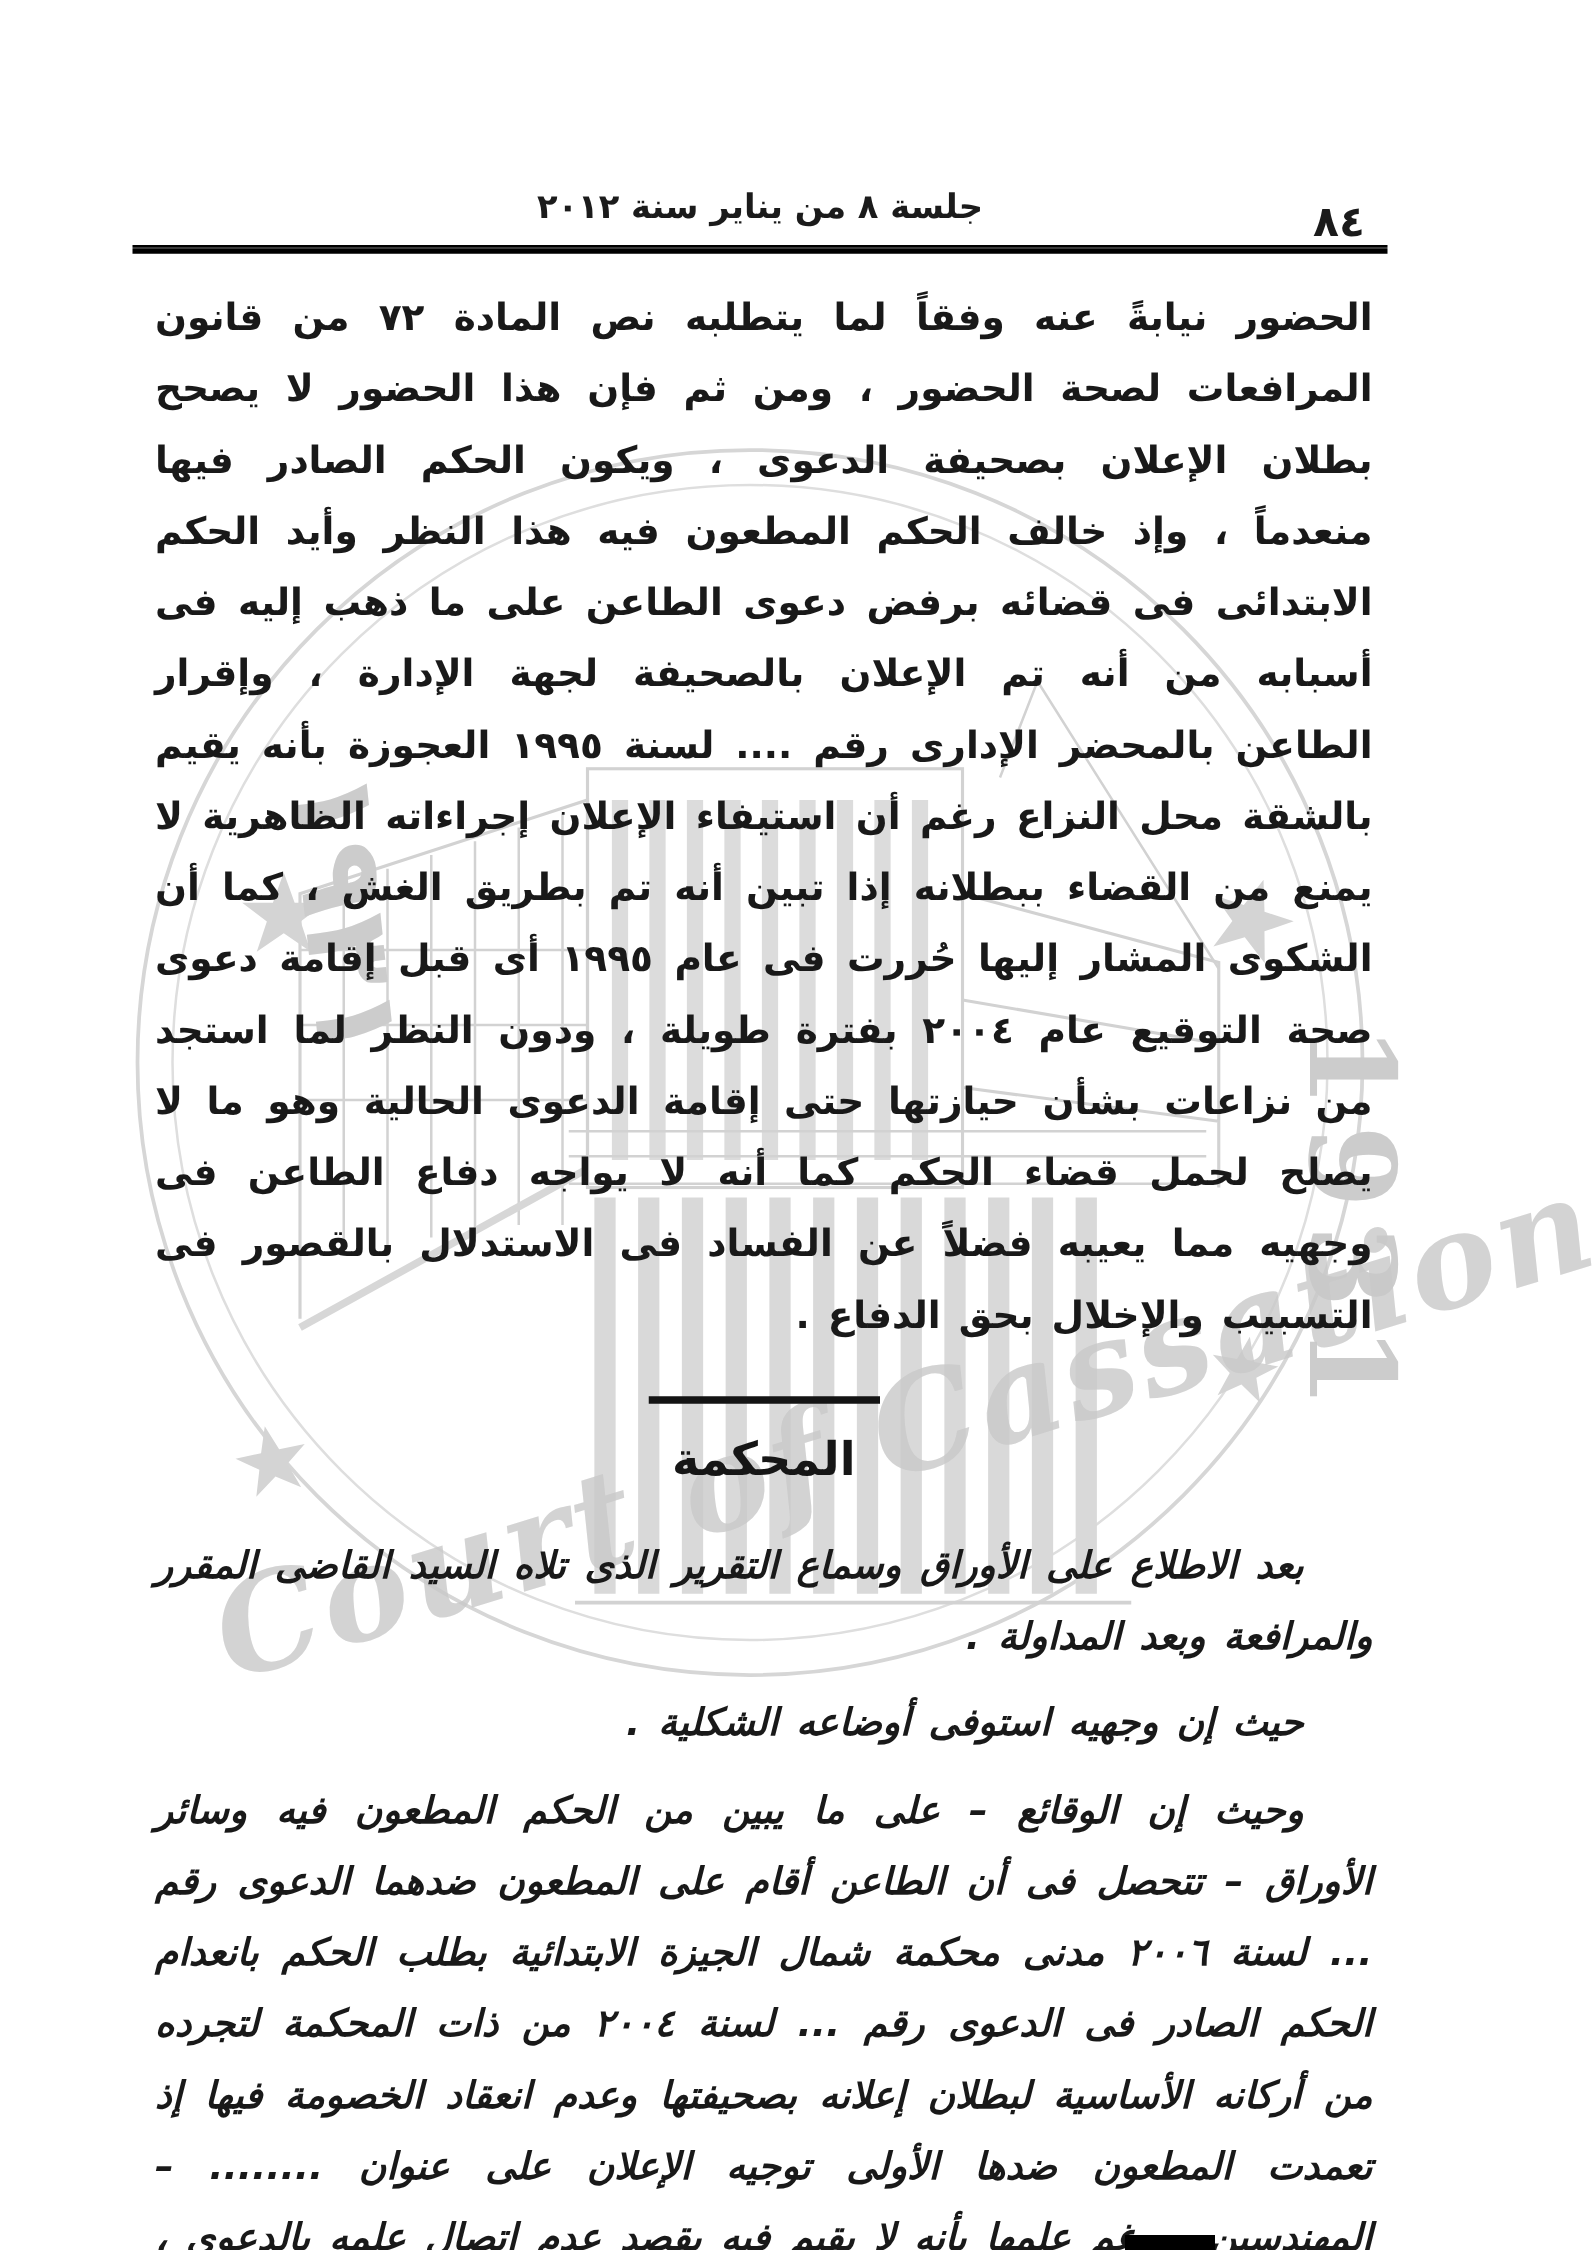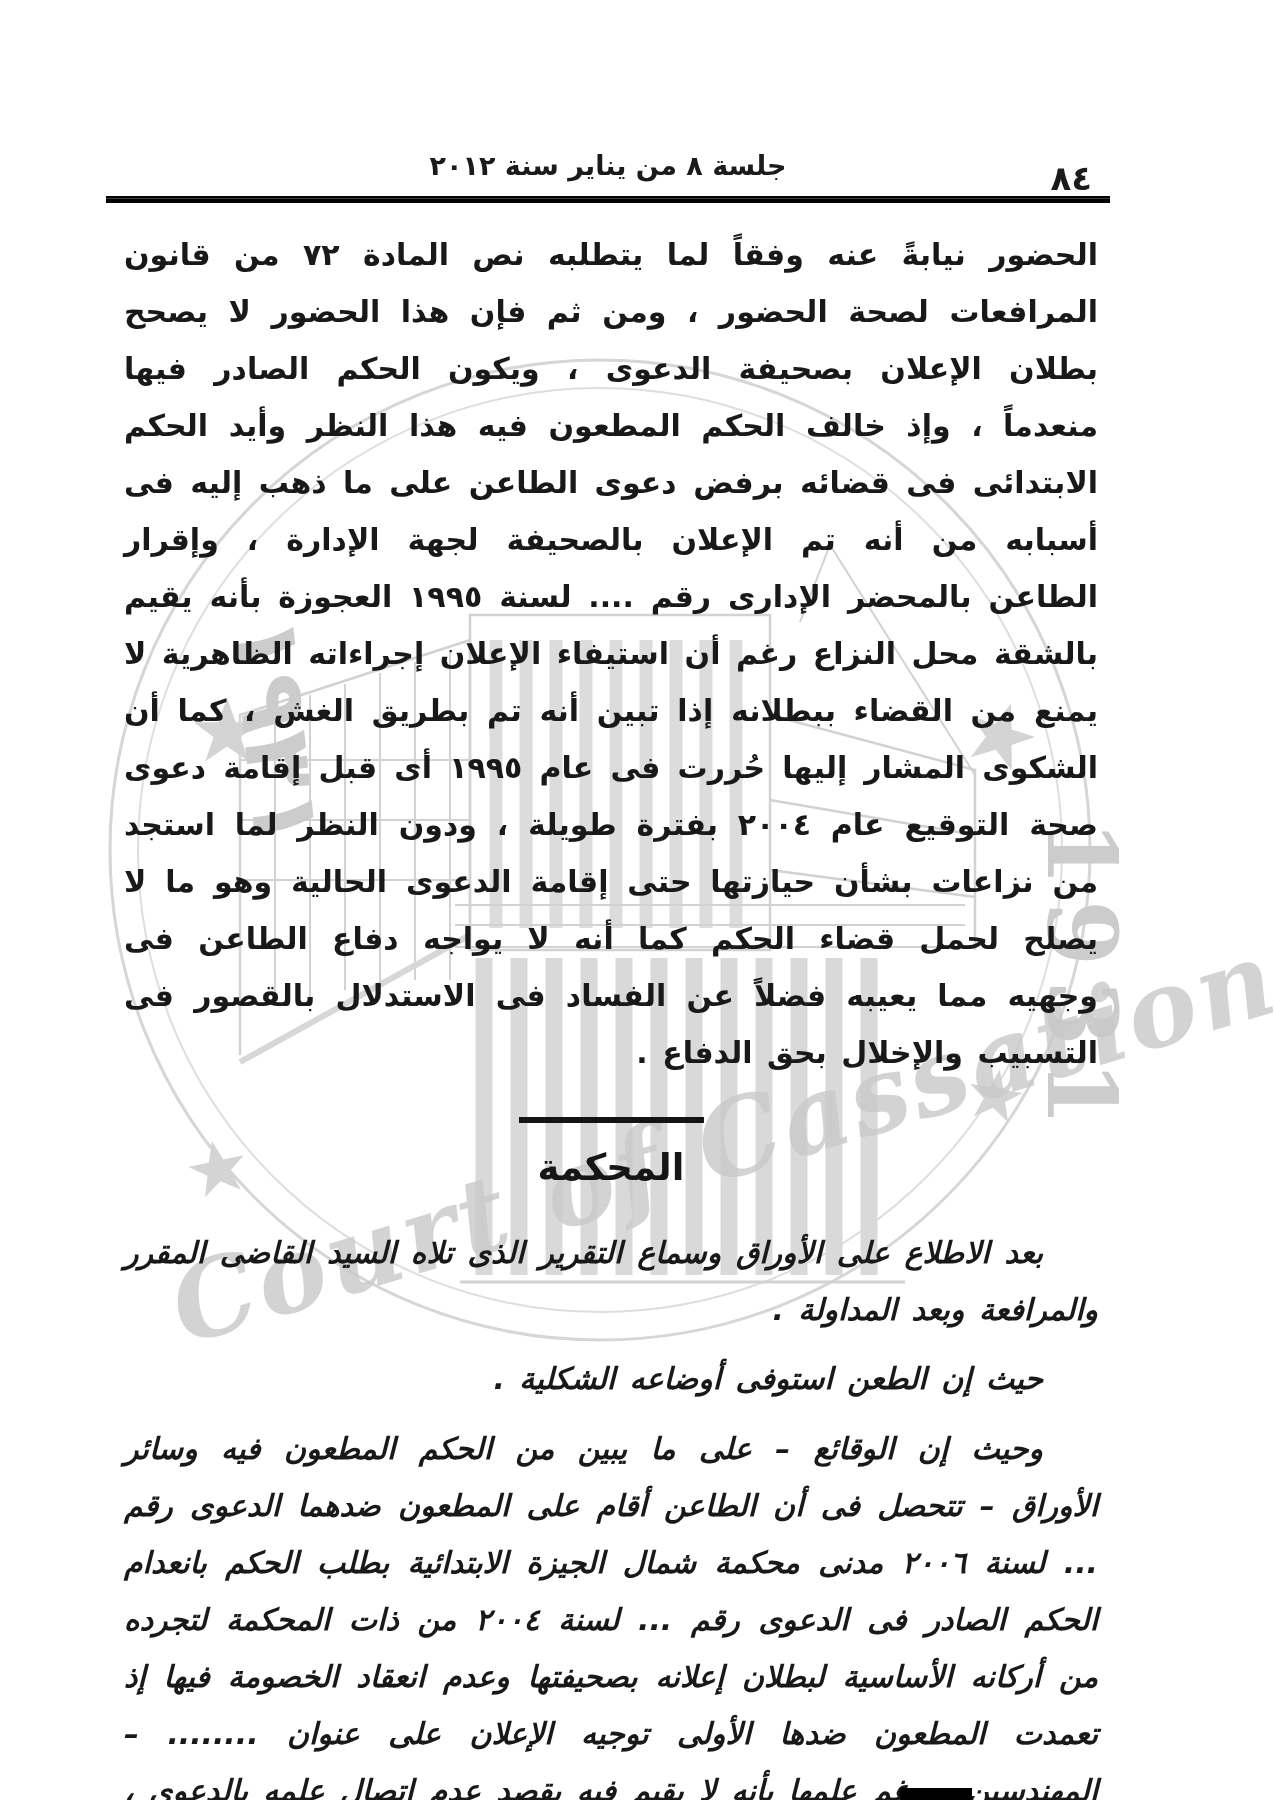--- a/index.html
+++ b/index.html
@@ -134,19 +134,19 @@
 
   <div class="content">
     <p>الحضور نيابةً عنه وفقاً لما يتطلبه نص المادة ٧٢ من قانون المرافعات لصحة الحضور ، ومن ثم فإن هذا الحضور لا يصحح بطلان الإعلان بصحيفة الدعوى ، ويكون الحكم الصادر فيها منعدماً ، وإذ خالف الحكم المطعون فيه هذا النظر وأيد الحكم الابتدائى فى قضائه برفض دعوى الطاعن على ما ذهب إليه فى أسبابه من أنه تم الإعلان بالصحيفة لجهة الإدارة ، وإقرار الطاعن بالمحضر الإدارى رقم .... لسنة ١٩٩٥ العجوزة بأنه يقيم بالشقة محل النزاع رغم أن استيفاء الإعلان إجراءاته الظاهرية لا يمنع من القضاء ببطلانه إذا تبين أنه تم بطريق الغش ، كما أن الشكوى المشار إليها حُررت فى عام ١٩٩٥ أى قبل إقامة دعوى صحة التوقيع عام ٢٠٠٤ بفترة طويلة ، ودون النظر لما استجد من نزاعات بشأن حيازتها حتى إقامة الدعوى الحالية وهو ما لا يصلح لحمل قضاء الحكم كما أنه لا يواجه دفاع الطاعن فى وجهيه مما يعيبه فضلاً عن الفساد فى الاستدلال بالقصور فى التسبيب والإخلال بحق الدفاع .</p>
 
     <div class="divider"></div>
 
     <h2 class="section-heading">المحكمة</h2>
 
     <p class="indent sp2">بعد الاطلاع على الأوراق وسماع التقرير الذى تلاه السيد القاضى المقرر والمرافعة وبعد المداولة .</p>
 
-    <p class="indent sp3">حيث إن الطعن استوفى أوضاعه الشكلية .</p>
+    <p class="indent sp3">حيث إن وجهيه استوفى أوضاعه الشكلية .</p>
 
     <p class="indent sp4">وحيث إن الوقائع – على ما يبين من الحكم المطعون فيه وسائر الأوراق – تتحصل فى أن الطاعن أقام على المطعون ضدهما الدعوى رقم ... لسنة ٢٠٠٦ مدنى محكمة شمال الجيزة الابتدائية بطلب الحكم بانعدام الحكم الصادر فى الدعوى رقم ... لسنة ٢٠٠٤ من ذات المحكمة لتجرده من أركانه الأساسية لبطلان إعلانه بصحيفتها وعدم انعقاد الخصومة فيها إذ تعمدت المطعون ضدها الأولى توجيه الإعلان على عنوان ........ – المهندسين – رغم علمها بأنه لا يقيم فيه بقصد عدم اتصال علمه بالدعوى ، كما تواطآت مع المطعون ضده الثانى الذى كان موكلاً عنه فى إدارة شئون العقار المملوك له للحضور نيابة عنه فى تلك الدعوى والإقرار بصحة توقيعه على عقد</p>
   </div>
 
   <div class="redaction"></div>
 </div>
 
 </body></html>

